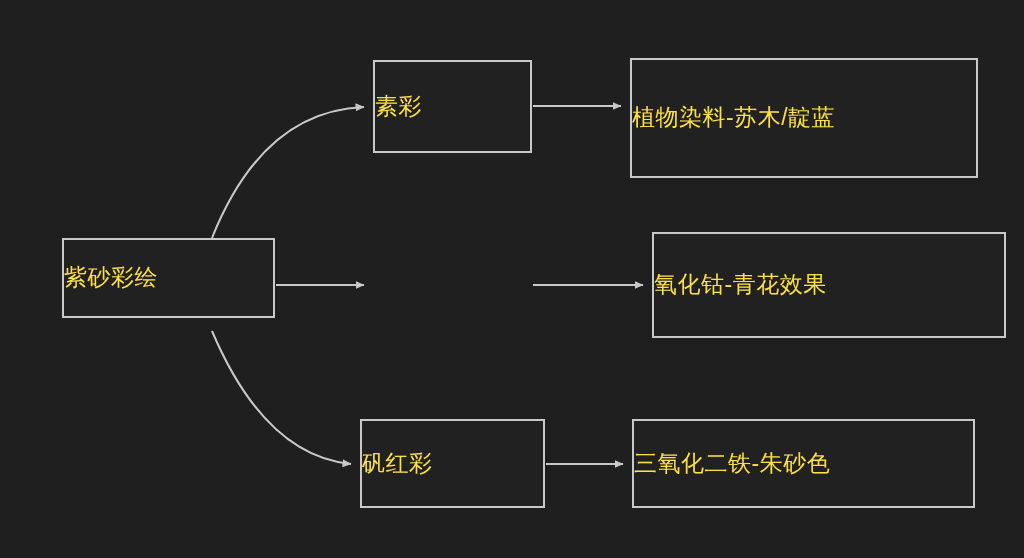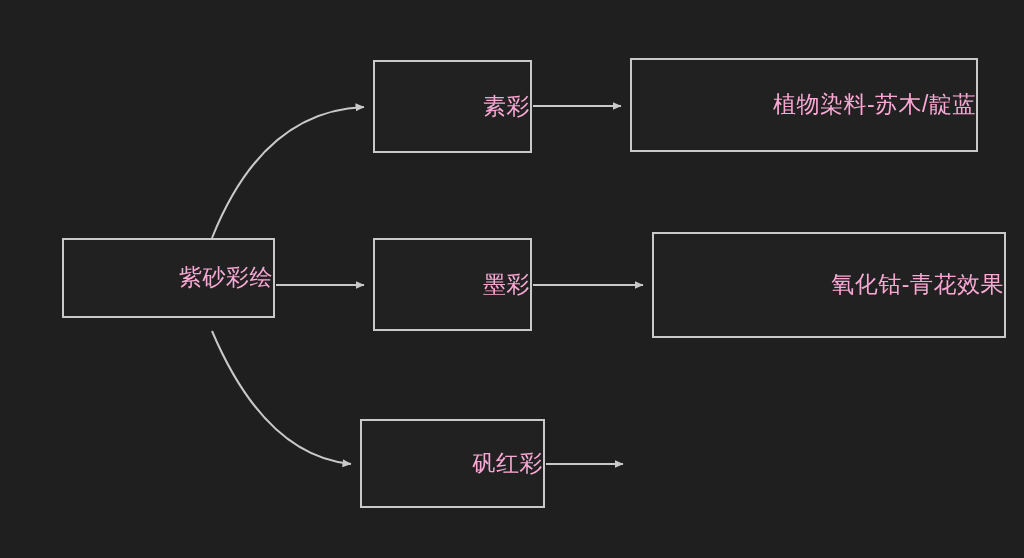--- a/index.html
+++ b/index.html
@@ -28,22 +28,22 @@
     height: 558px;
     pointer-events: none;
   }
   .node {
     position: absolute;
     box-sizing: border-box;
     border: 2px solid #c9c9c9;
     background: #212121;
     display: flex;
     align-items: center;
-    justify-content: flex-end;
-    color: #f9a8d4;
+    justify-content: flex-start;
+    color: #fde047;
     letter-spacing: 0.5px;
     text-align: center;
     line-height: 1.2;
     white-space: nowrap;
   }
   .node-label {
     display: block;
   }
   
   #node-root {
@@ -67,28 +67,27 @@
     width: 159px;
     height: 93px;
     font-size: 23px;
   }
   #node-branch-2 {
     left: 360px;
     top: 419px;
     width: 185px;
     height: 89px;
     font-size: 23px;
-    padding-left: 16px;
   }
   
   #node-leaf-0 {
     left: 630px;
     top: 58px;
     width: 348px;
-    height: 94px;
+    height: 120px;
     font-size: 23px;
   }
   #node-leaf-1 {
     left: 652px;
     top: 232px;
     width: 354px;
     height: 106px;
     font-size: 23px;
   }
   #node-leaf-2 {
@@ -124,27 +123,27 @@
     <path d="M 546 464 L 623 464" fill="none" stroke="#c9c9c9" stroke-width="2" marker-end="url(#arrowhead)"></path>
   </svg>
 
   <div class="node" id="node-root">
     <span class="node-label">紫砂彩绘</span>
   </div>
 
   <div class="node" id="node-branch-0">
     <span class="node-label">素彩</span>
   </div>
-  <div class="node" id="node-branch-1">
-    <span class="node-label">墨彩</span>
-  </div>
   <div class="node" id="node-branch-2">
     <span class="node-label">矾红彩</span>
   </div>
 
   <div class="node" id="node-leaf-0">
     <span class="node-label">植物染料-苏木/靛蓝</span>
   </div>
   <div class="node" id="node-leaf-1">
     <span class="node-label">氧化钴-青花效果</span>
   </div>
+  <div class="node" id="node-leaf-2">
+    <span class="node-label">三氧化二铁-朱砂色</span>
+  </div>
 
 </div>
 
 </body></html>

